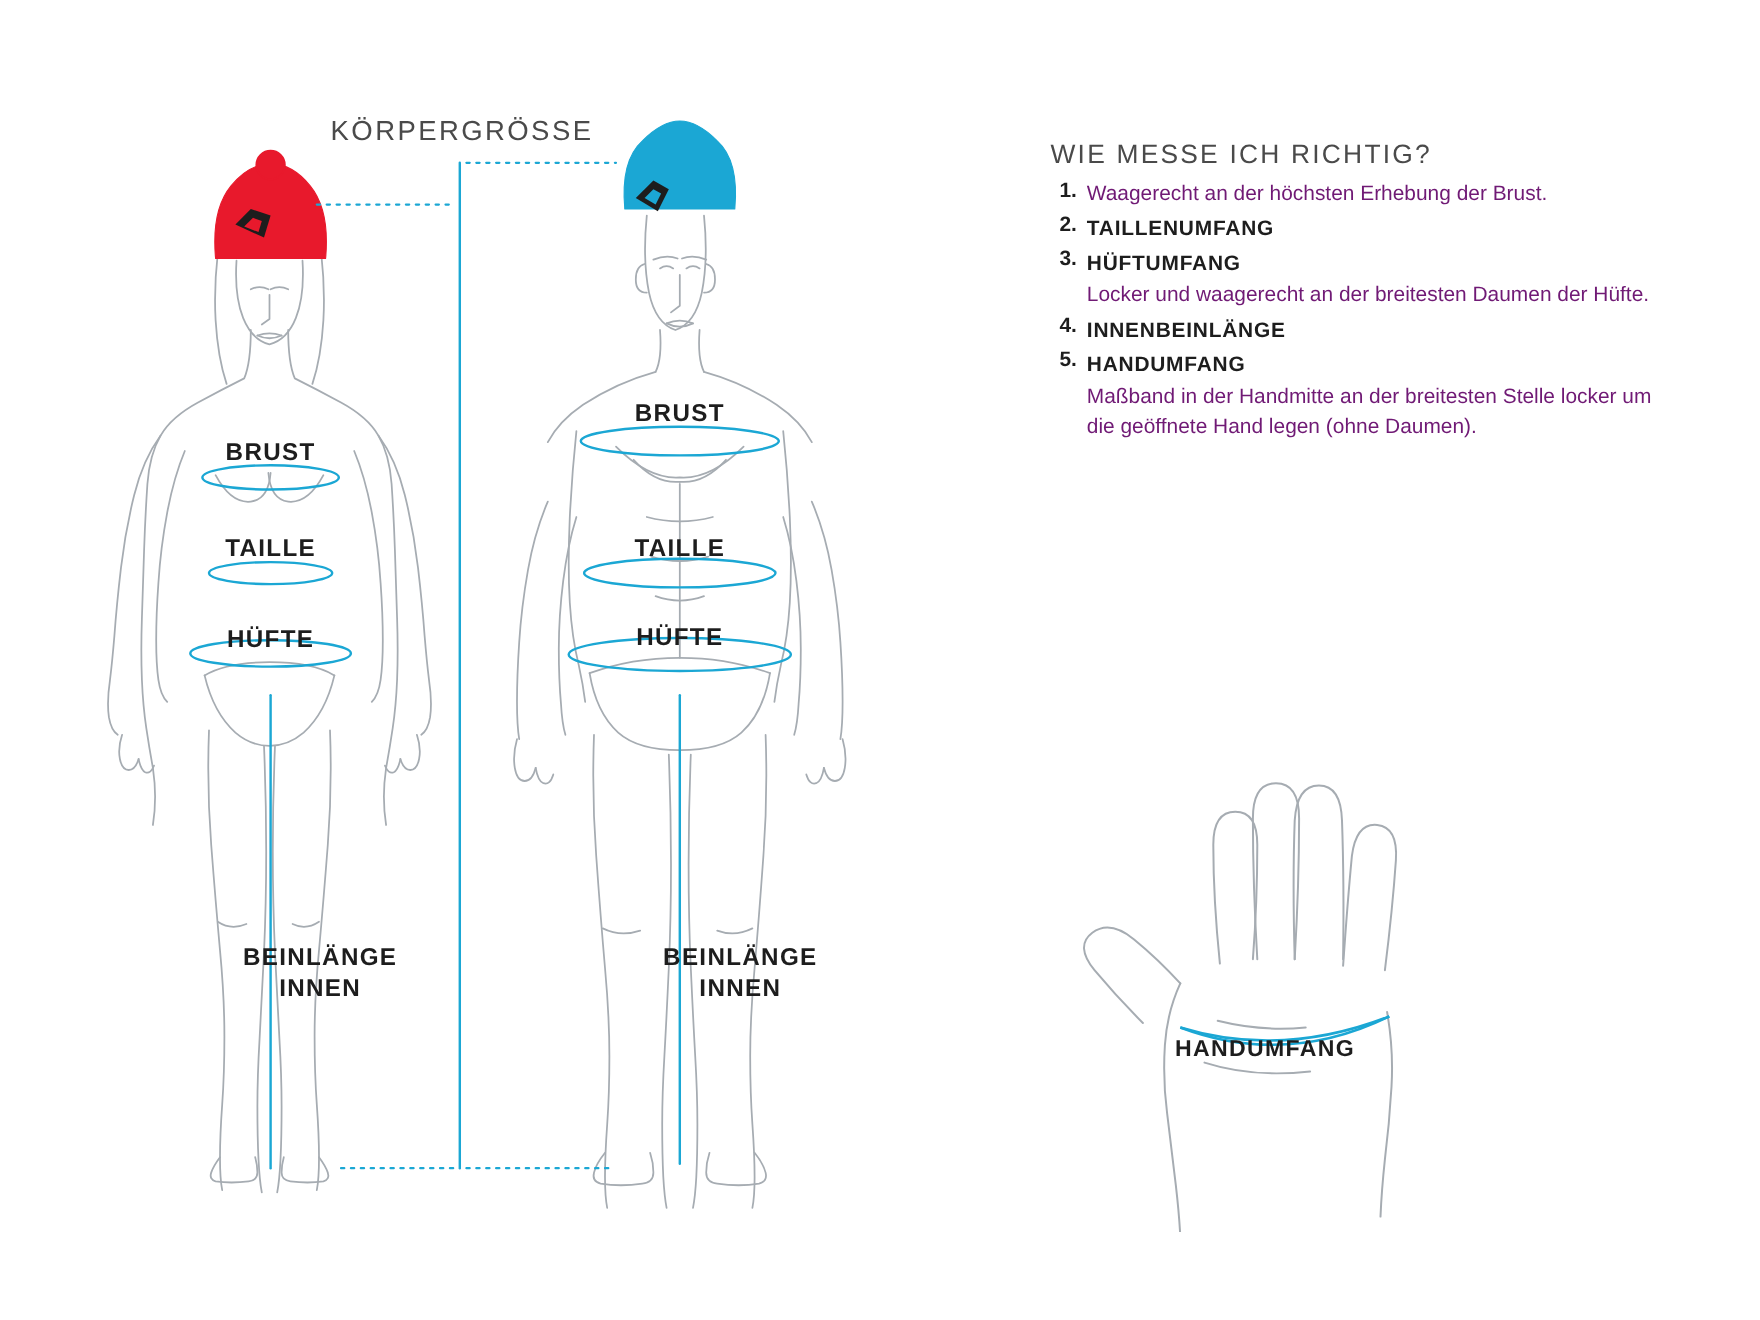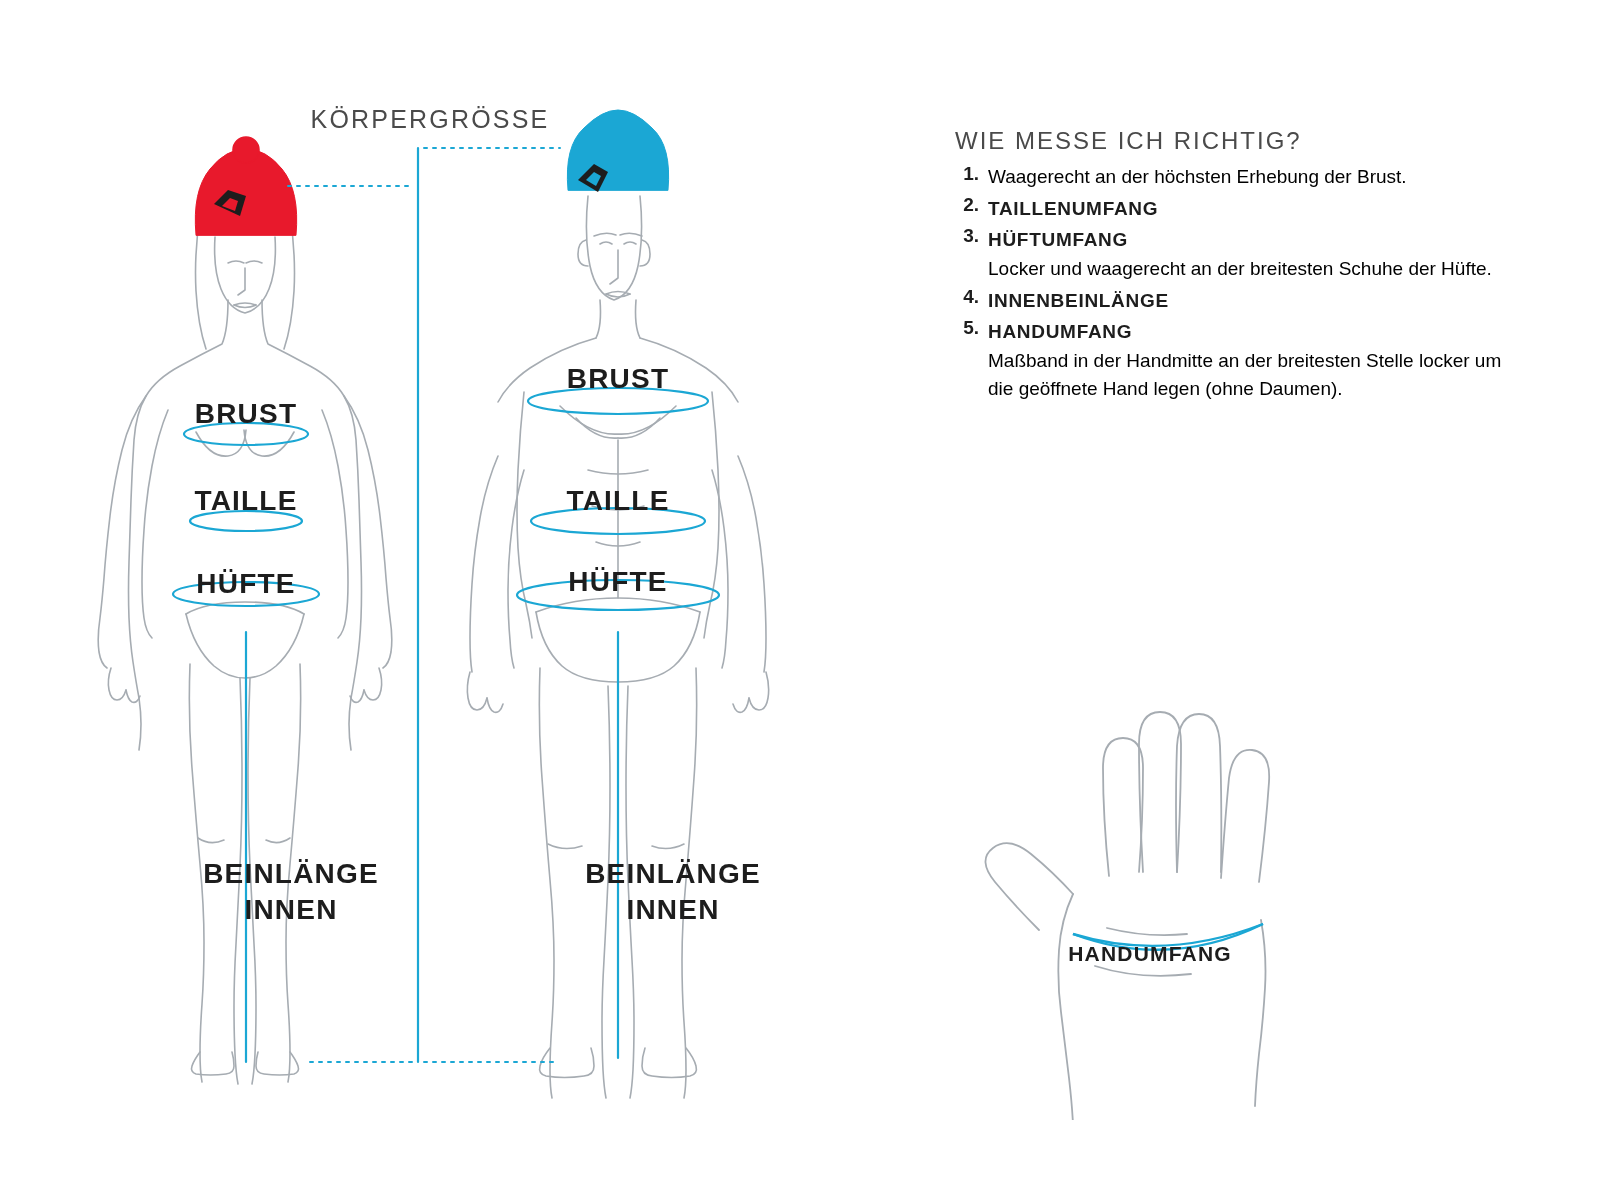--- a/index.html
+++ b/index.html
@@ -31,27 +31,26 @@
   .koerpergroesse-title {
     position: absolute;
     left: 0;
     top: 105px;
     width: 840px;
     text-align: center;
     font-size: 25px;
     letter-spacing: 2.2px;
     color: #4a4a4a;
     font-weight: 400;
-    padding-left: 10px;
   }
 
   
   .body-label {
     position: absolute;
-    font-size: 28px;
+    font-size: 22px;
     font-weight: bold;
     letter-spacing: 1.2px;
     color: #1d1d1d;
     text-align: center;
     white-space: nowrap;
   }
   .body-label.multiline {
     line-height: 1.28;
   }
 
@@ -100,21 +99,21 @@
     font-size: 19px;
     font-weight: bold;
     letter-spacing: 0.7px;
     color: #1d1d1d;
     display: block;
     line-height: 1.55;
   }
   .step-desc {
     display: block;
     font-size: 19px;
-    color: #000000;
+    color: #701a75;
     line-height: 1.52;
     font-weight: 400;
   }
 
   .hand-label {
     position: absolute;
     left: 30px;
     top: 942px;
     width: 330px;
     text-align: center;
@@ -315,21 +314,21 @@
         <span class="step-num">1.</span>
         <span class="step-desc">Waagerecht an der höchsten Erhebung der Brust.</span>
       </li>
       <li class="step">
         <span class="step-num">2.</span>
         <span class="step-title">TAILLENUMFANG</span>
       </li>
       <li class="step">
         <span class="step-num">3.</span>
         <span class="step-title">HÜFTUMFANG</span>
-        <span class="step-desc">Locker und waagerecht an der breitesten Schuhe der Hüfte.</span>
+        <span class="step-desc">Locker und waagerecht an der breitesten Daumen der Hüfte.</span>
       </li>
       <li class="step">
         <span class="step-num">4.</span>
         <span class="step-title">INNENBEINLÄNGE</span>
       </li>
       <li class="step">
         <span class="step-num">5.</span>
         <span class="step-title">HANDUMFANG</span>
         <span class="step-desc">Maßband in der Handmitte an der breitesten Stelle locker um die geöffnete Hand legen (ohne Daumen).</span>
       </li>

